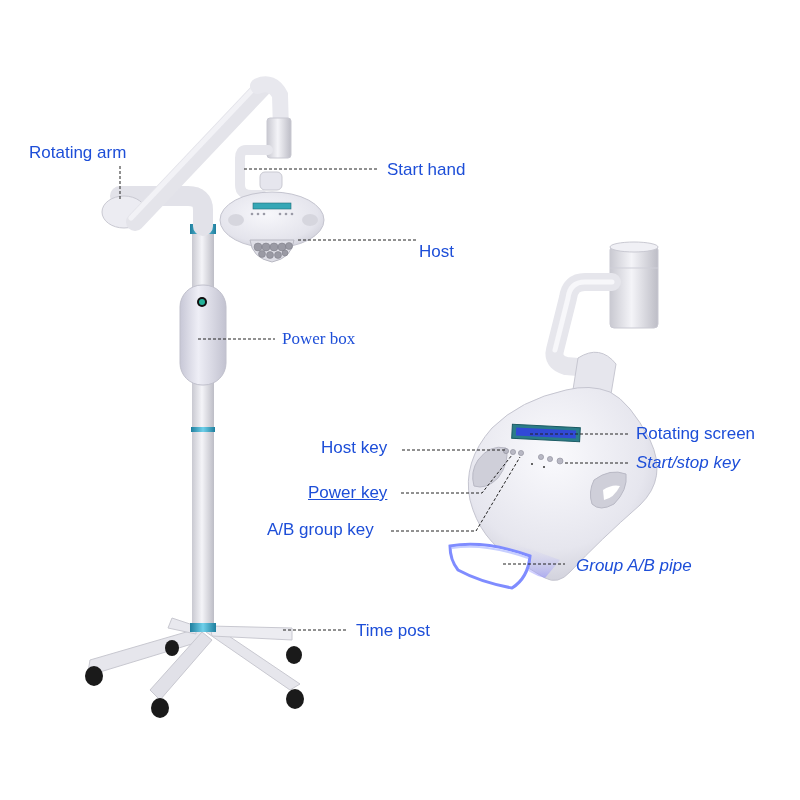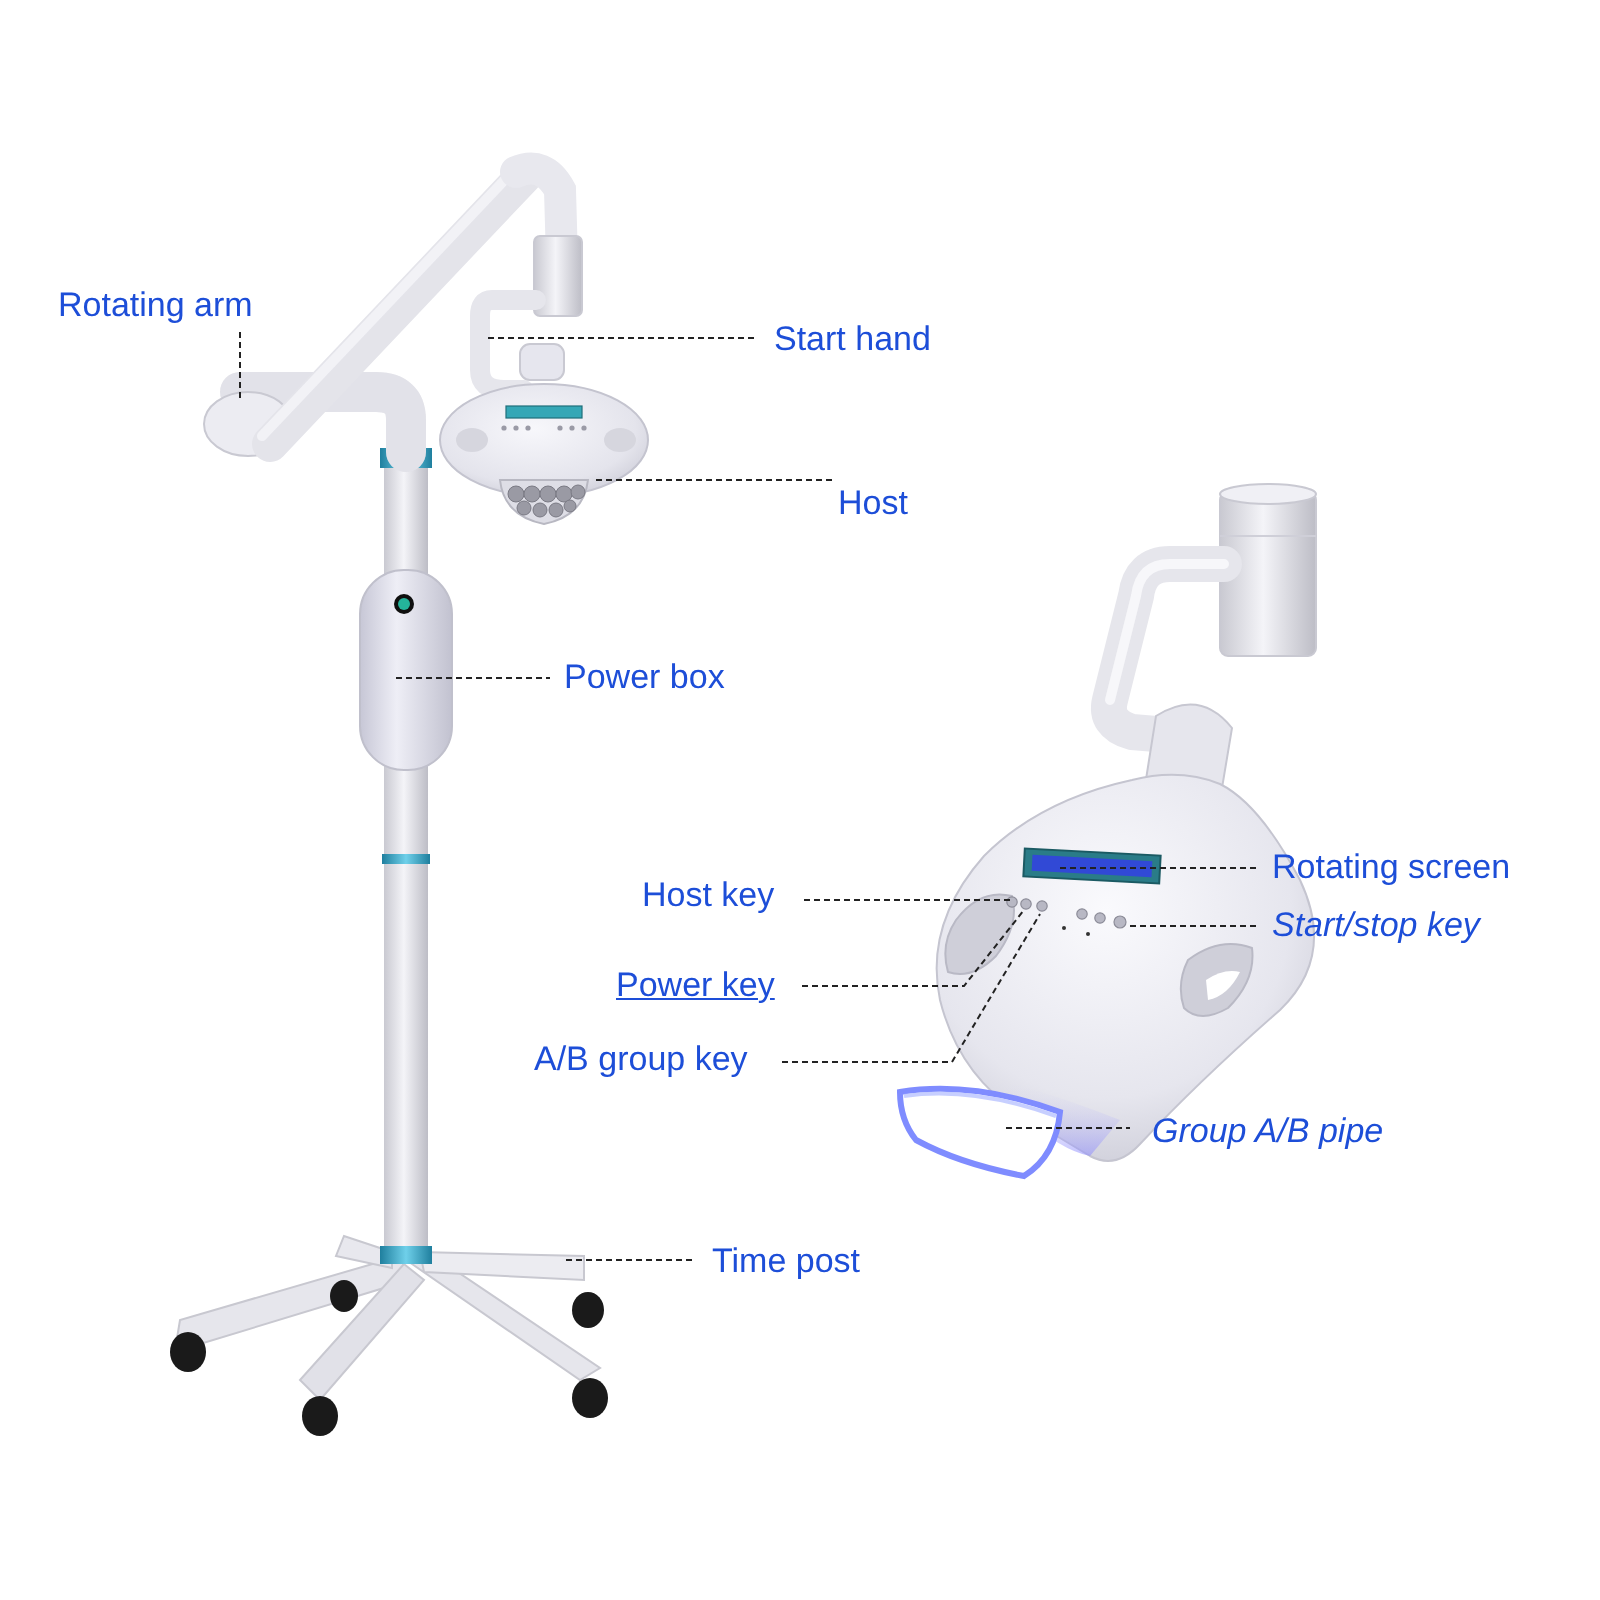--- a/index.html
+++ b/index.html
@@ -159,21 +159,21 @@
       <line x1="402" y1="450" x2="506" y2="450"></line>
       <polyline points="401,493 482,493 512,455"></polyline>
       <polyline points="391,531 476,531 520,457"></polyline>
       <line x1="503" y1="564" x2="565" y2="564"></line>
     </g>
   </svg>
 
   <div class="label" style="left:29px; top:143px;">Rotating arm</div>
   <div class="label" style="left:387px; top:160px;">Start hand</div>
   <div class="label" style="left:419px; top:231px;margin-top:11px;">Host</div>
-  <div class="label" style="left:282px; top:329px;">Power box</div>
+  <div class="label" style="left:282px; top:329px;font-family:Liberation Serif, serif;">Power box</div>
   <div class="label" style="left:356px; top:621px;">Time post</div>
 
   <div class="label" style="left:636px; top:424px;">Rotating screen</div>
   <div class="label" style="left:636px; top:453px;font-style:italic;">Start/stop key</div>
   <div class="label" style="left:321px; top:438px;">Host key</div>
   <div class="label" style="left:308px; top:483px;text-decoration:underline;">Power key</div>
   <div class="label" style="left:267px; top:520px;">A/B group key</div>
   <div class="label" style="left:576px; top:556px;font-style:italic;">Group A/B pipe</div>
 
 </div>

